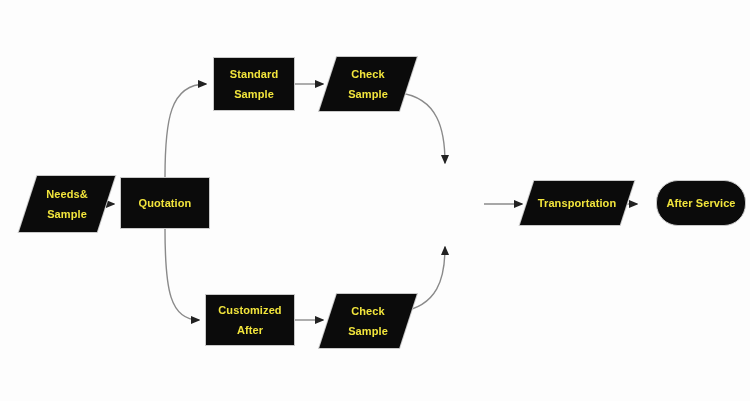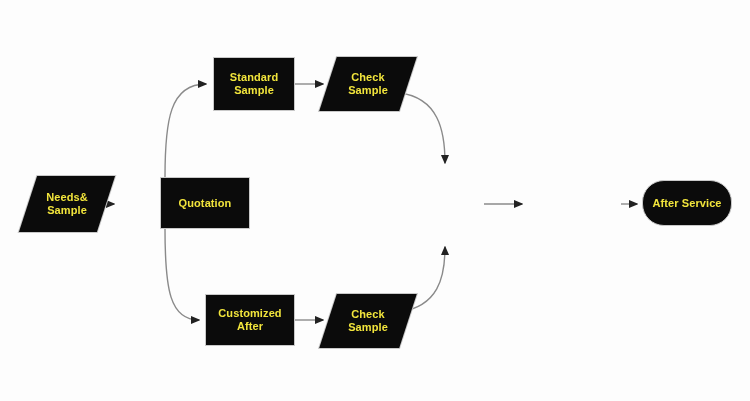--- a/index.html
+++ b/index.html
@@ -25,21 +25,21 @@
   .node {
     position: absolute;
     box-sizing: border-box;
     display: flex;
     align-items: center;
     justify-content: center;
     text-align: center;
     color: #f2e53c;
     font-weight: bold;
     font-size: 11px;
-    line-height: 13px;
+    line-height: 20px;
     letter-spacing: 0.1px;
     z-index: 3;
   }
   .shape {
     position: absolute;
     left: 0;
     top: 0;
     width: 100%;
     height: 100%;
     background: #0b0b0b;
@@ -67,29 +67,29 @@
     background: #0b0b0b;
     border: 1px solid #c9c9c9;
   }
   .label {
     position: relative;
     z-index: 4;
     padding: 0 3px;
     white-space: pre-line;
   }
   .node-needs-sample { left: 28px;  top: 176px; width: 78px;  height: 56px; }
-  .node-quotation    { left: 120px; top: 177px; width: 90px;  height: 52px; margin-left: 40px; }
+  .node-quotation    { left: 120px; top: 177px; width: 90px;  height: 52px; }
   .node-standard     { left: 213px; top: 57px;  width: 82px;  height: 54px; }
   .node-check-top    { left: 328px; top: 57px;  width: 80px;  height: 54px; }
   .node-customized   { left: 205px; top: 294px; width: 90px;  height: 52px; }
   .node-check-bot    { left: 328px; top: 294px; width: 80px;  height: 54px; }
   .node-mass         { left: 409px; top: 169px; width: 72px;  height: 72px; }
   .node-mass .label  { width: 96px; }
   .node-transport    { left: 527px; top: 181px; width: 100px; height: 44px; }
-  .node-after        { left: 642px; top: 180px; width: 90px;  height: 46px; }
+  .node-after        { left: 656px; top: 180px; width: 90px;  height: 46px; }
 </style>
 </head>
 <body>
 
 <div id="canvas">
 
   <svg id="edges" viewBox="0 0 750 401" xmlns="http://www.w3.org/2000/svg">
     <defs>
       <marker id="arw" markerWidth="7" markerHeight="7" refX="6" refY="3" orient="auto" markerUnits="strokeWidth">
         <path d="M0,0 L7,3 L0,6 z" fill="#222222"></path>
@@ -138,19 +138,23 @@
 After</span>
   </div>
 
   <div class="node node-check-bot">
     <span class="shape para"></span>
     <span class="label">Check
 Sample</span>
   </div>
 
 
+  <div class="node node-transport">
+    <span class="shape para"></span>
+    <span class="label">Transportation</span>
+  </div>
 
   <div class="node node-after">
     <span class="shape stadium"></span>
     <span class="label">After Service</span>
   </div>
 
 </div>
 
 </body></html>

